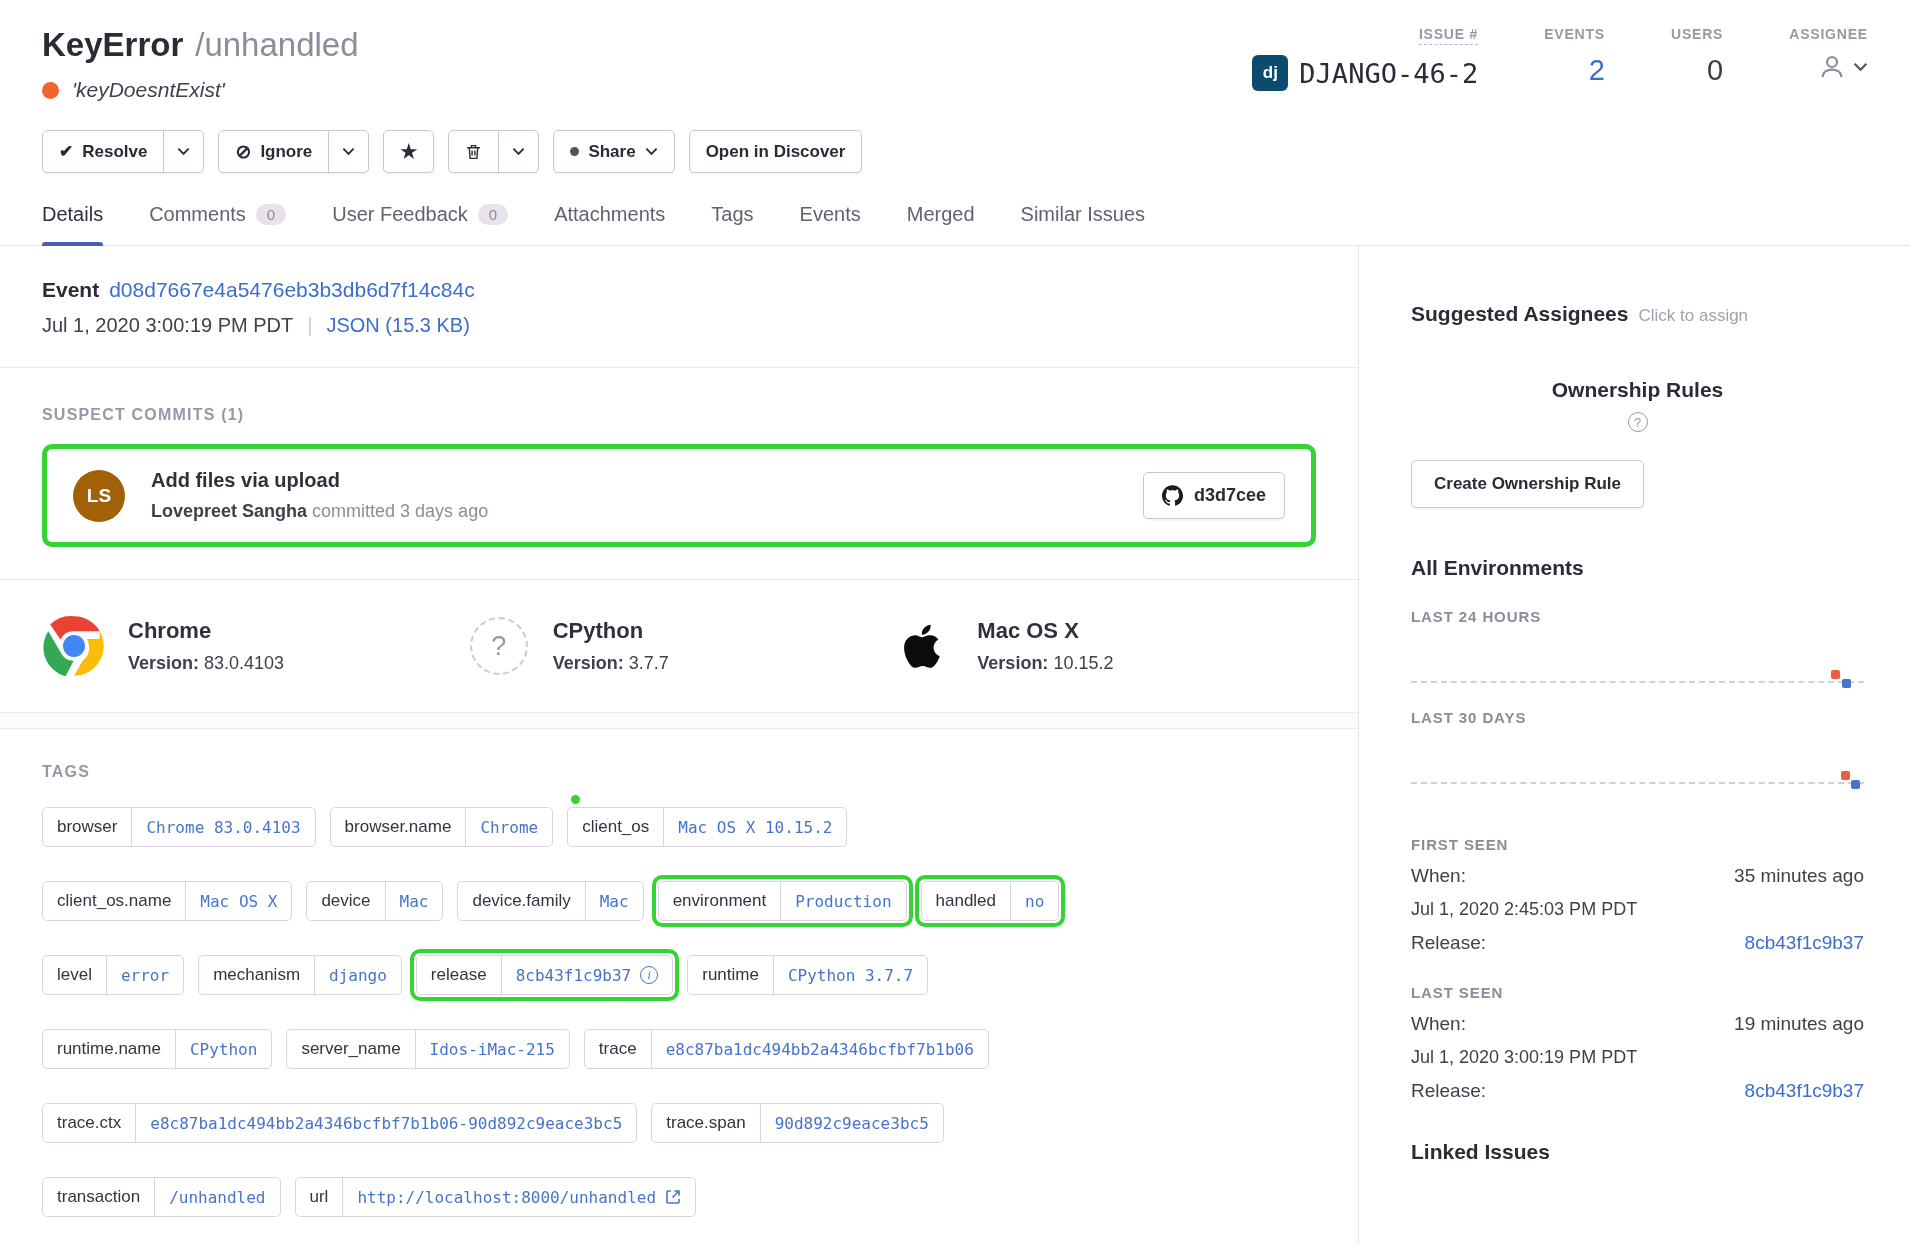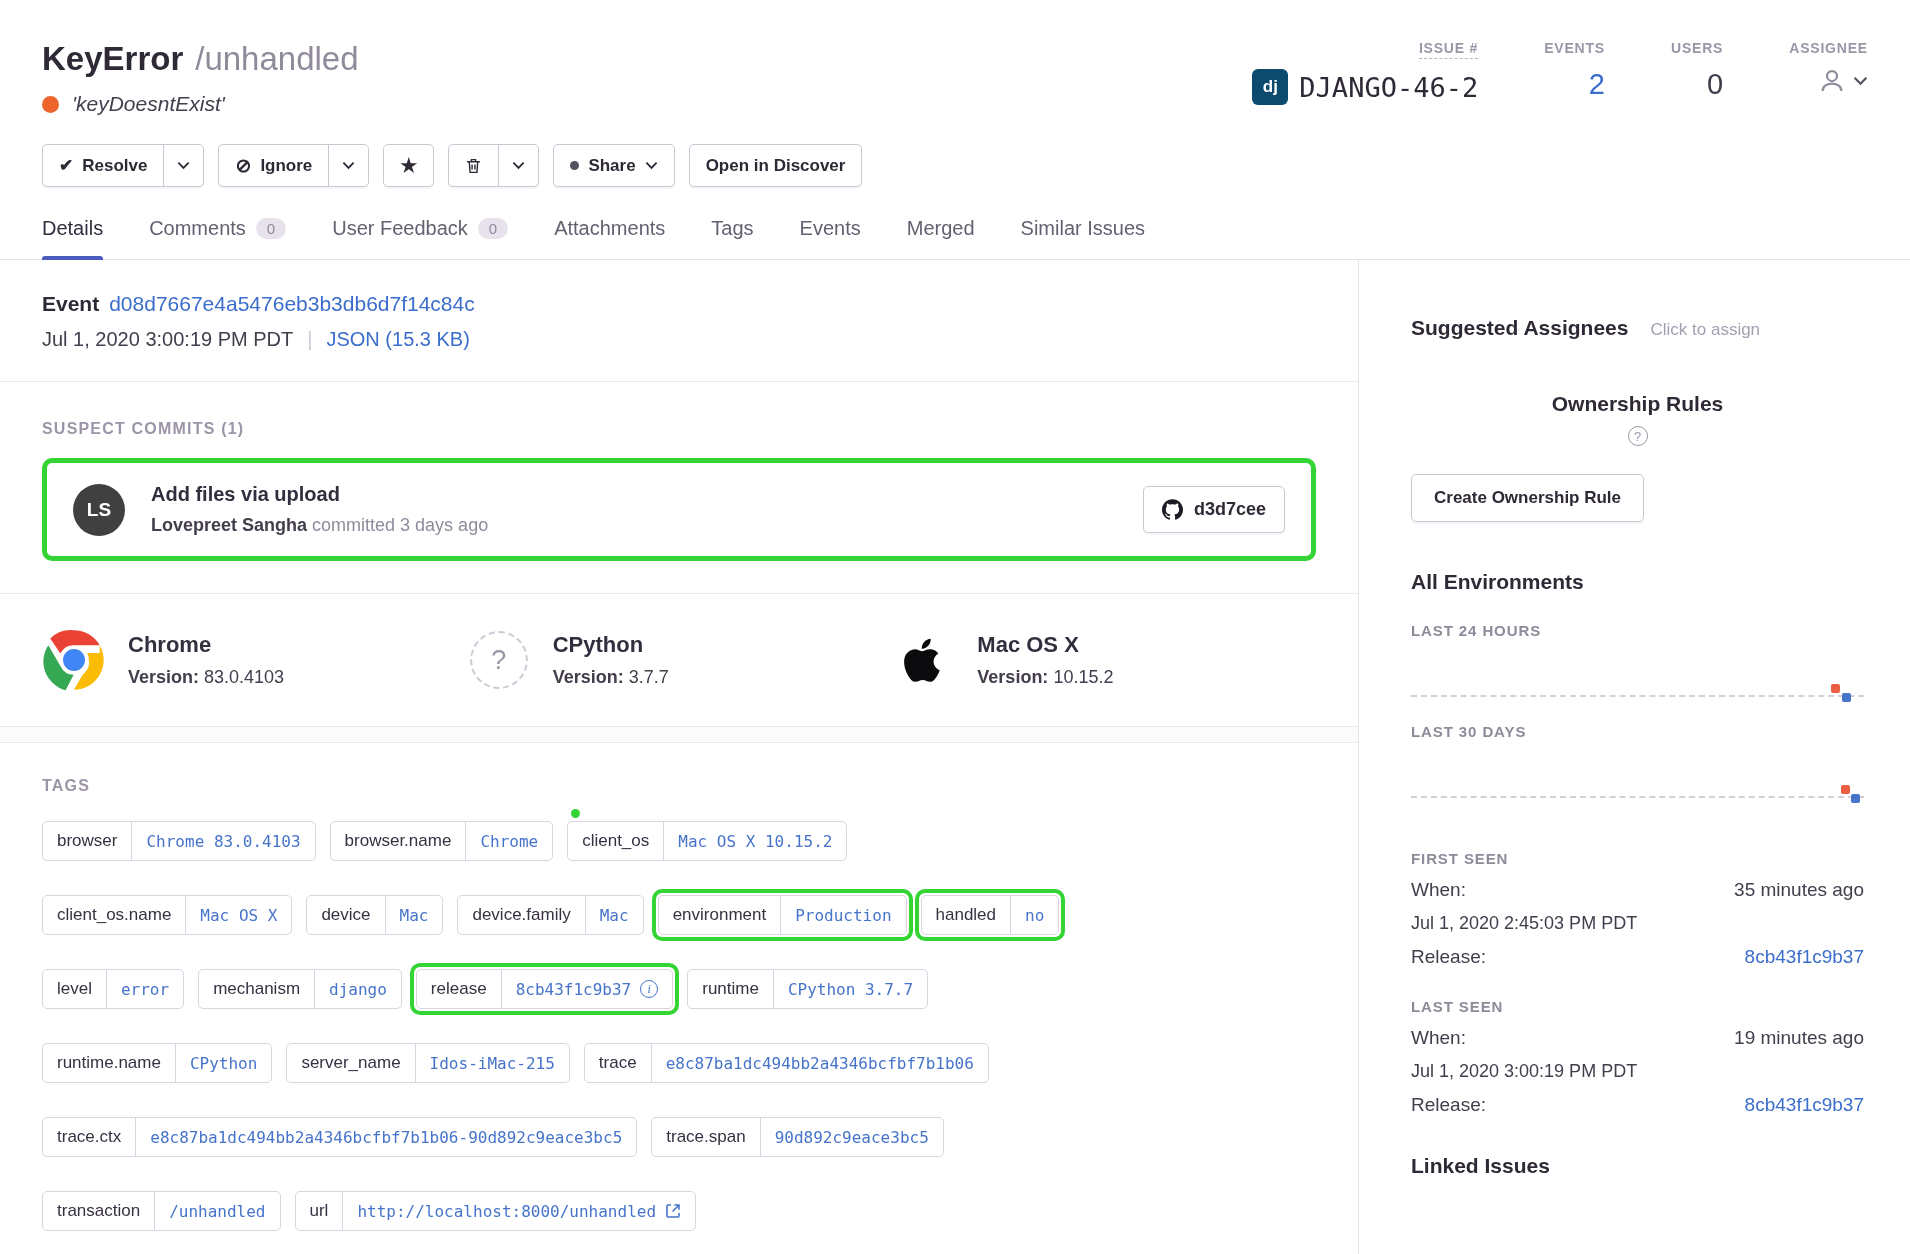--- a/index.html
+++ b/index.html
@@ -3,21 +3,21 @@
 <meta charset="utf-8">
 <style>
   * { margin:0; padding:0; box-sizing:border-box; }
   html,body { width:1910px; height:1254px; overflow:hidden; }
   body {
     font-family:"Liberation Sans", sans-serif;
     color:#2f2936; background:#ffffff;
   }
 
   
-  .page-header { padding-top:40px; }
+  .page-header { padding-top:26px; }
   .hpad { padding-left:42px; padding-right:42px; }
   .title-row { display:flex; justify-content:space-between; align-items:flex-start; }
   .issue-title { font-size:33px; font-weight:700; color:#2f2936; }
   .issue-subtitle { font-weight:400; color:#918a9b; margin-left:12px; }
   .stats { display:flex; gap:66px; align-items:flex-start; }
   .stat { display:flex; flex-direction:column; align-items:flex-end; }
   .stat-label { font-size:14px; font-weight:700; color:#9c95a7; letter-spacing:.8px; }
   .stat-label.dashed { border-bottom:1px dashed #b9b3c2; padding-bottom:2px; }
   .stat-value { margin-top:14px; font-size:29px; line-height:1; color:#3e3a47; }
   .stat-value.blue { color:#3b6ecc; }
@@ -70,21 +70,21 @@
   .event-id-link { font-weight:400; color:#3b6ecc; margin-left:10px; cursor:pointer; }
   .event-meta { margin-top:12px; font-size:20px; color:#433d4c; display:flex; align-items:center; gap:14px; }
   .meta-sep { color:#cfc9d6; }
   .link { color:#3b6ecc; cursor:pointer; text-decoration:none; }
 
   .section { padding:38px 42px 32px; border-bottom:1px solid #ece8f1; }
   .section-heading { font-size:16px; font-weight:700; color:#9c95a7; letter-spacing:1.2px; }
 
   .commit-card { margin-top:20px; border:5px solid #35d435; border-radius:10px;
     padding:20px 26px; display:flex; align-items:center; gap:26px; background:#fff; }
-  .commit-avatar { width:52px; height:52px; border-radius:50%; background:#404040; color:#fff;
+  .commit-avatar { width:52px; height:52px; border-radius:50%; background:#a16207; color:#fff;
     font-size:19px; font-weight:700; display:flex; align-items:center; justify-content:center; flex:none; }
   .commit-info { flex:1; min-width:0; }
   .commit-title { font-size:20px; font-weight:700; color:#332e3d; }
   .commit-meta { margin-top:9px; font-size:18px; color:#918a9b; }
   .commit-author { color:#433d4c; font-weight:700; }
   .sha-btn { border:1px solid #cdc5d4; border-radius:5px; padding:12px 18px; background:#fff;
     display:flex; align-items:center; gap:11px; font-size:18px; font-weight:700; color:#2f2936;
     cursor:pointer; box-shadow:0 2px 0 rgba(45,0,85,0.04); }
 
   .contexts { display:flex; padding:34px 42px; border-bottom:1px solid #ece8f1; }
@@ -108,21 +108,21 @@
   .tag { display:inline-flex; border:1px solid #dcd4e2; border-radius:5px; background:#fff;
     overflow:hidden; align-items:stretch; }
   .tag-key { padding:9px 14px; font-size:17px; color:#383142; display:flex; align-items:center; }
   .tag-value { padding:9px 14px; border-left:1px solid #dcd4e2; color:#4674ca;
     font-family:"DejaVu Sans Mono", monospace; font-size:16px; display:flex; align-items:center; gap:9px; }
   .info-icon { width:18px; height:18px; border:1.5px solid #4674ca; border-radius:50%;
     font-size:12px; display:inline-flex; align-items:center; justify-content:center;
     color:#4674ca; font-family:"Liberation Serif", serif; font-style:italic; flex:none; }
 
   
-  .sb-row { display:flex; align-items:baseline; gap:22px; }
+  .sb-row { display:flex; align-items:baseline; gap:10px; }
   .sb-title { font-size:21px; font-weight:700; color:#2f2936; }
   .sb-hint { font-size:17px; color:#a59eb0; }
   .help-icon { width:20px; height:20px; border:1.5px solid #9c95a7; border-radius:50%;
     color:#9c95a7; font-size:13px; display:inline-flex; align-items:center; justify-content:center;
     align-self:center; cursor:pointer; }
   .ownership-row { margin-top:52px; display:flex; align-items:center; gap:10px;flex-direction:column; }
   .create-btn { margin-top:28px; font-size:17px; padding:13px 22px; }
   .env-title { margin-top:48px; }
   .sb-caps { font-size:15px; font-weight:700; color:#8f8a99; letter-spacing:.9px; }
   .mt28 { margin-top:28px; }

